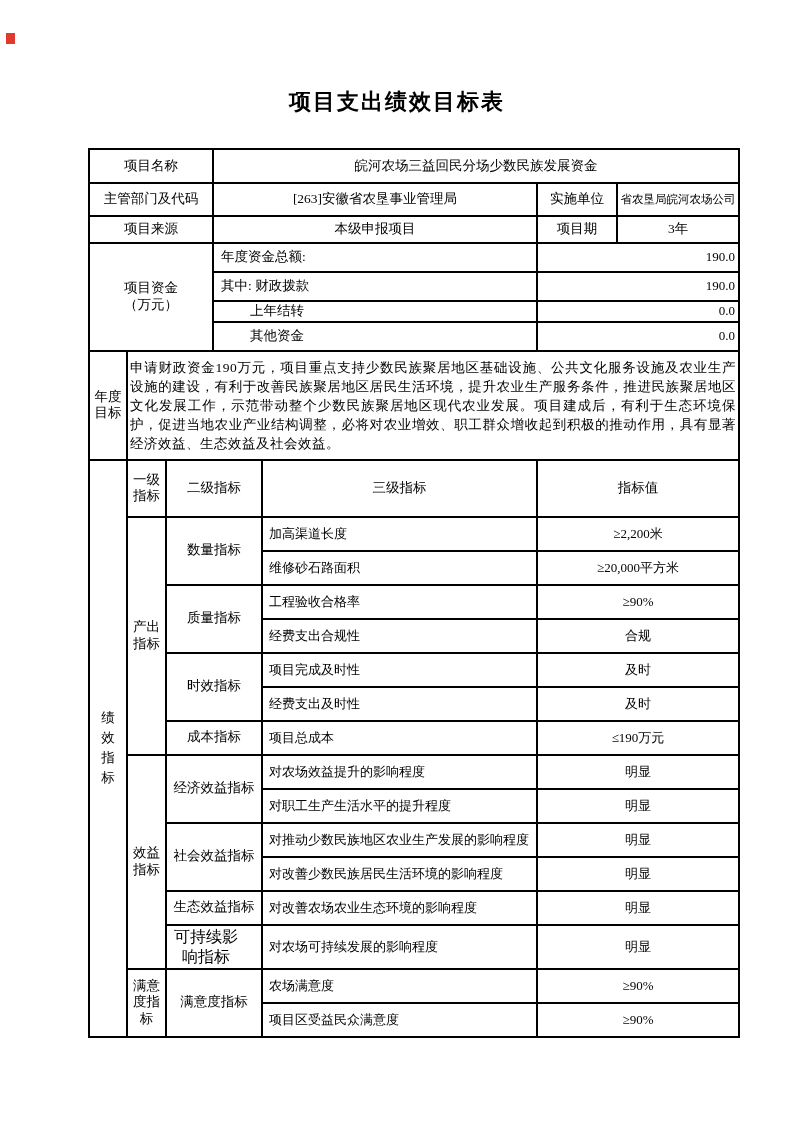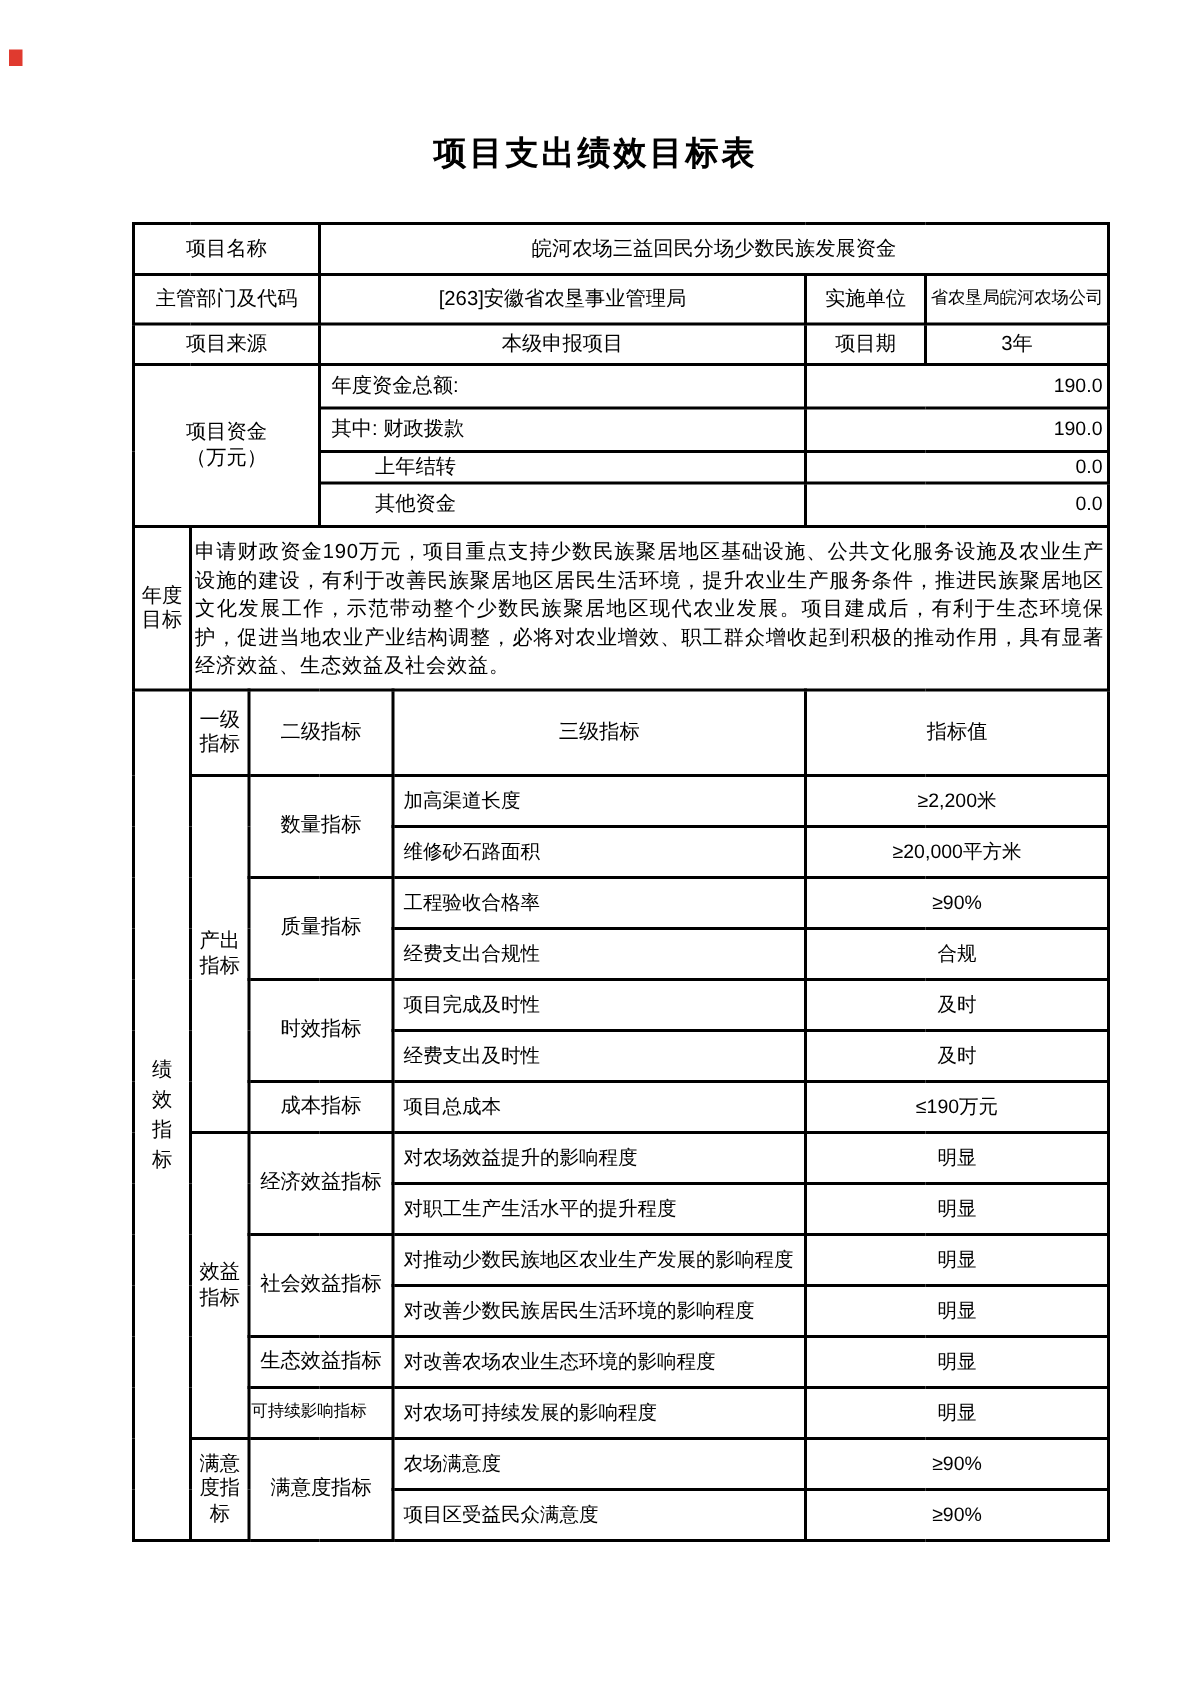--- a/index.html
+++ b/index.html
@@ -3,21 +3,21 @@
 <meta charset="utf-8">
 <style>
   * { margin: 0; padding: 0; box-sizing: border-box; }
   html, body { background: #ffffff; }
   .page {
     position: relative;
     width: 794px;
     height: 1122px;
     background: #ffffff;
     color: #000000;
-    font-family: Liberation Sans, sans-serif;
+    font-family: Liberation Serif, serif;
     overflow: hidden;
   }
   .corner-marker {
     position: absolute;
     left: 6px; top: 33px;
     width: 9px; height: 11px;
     background: #e03a2f;
   }
   .doc-title {
     position: absolute;
@@ -58,21 +58,21 @@
     text-align: justify;
     font-size: 13.5px;
     letter-spacing: 0.5px;
     line-height: 19px;
     padding: 6px 2px;
     vertical-align: middle;
   }
   td.l3cell { text-align: left; padding-left: 6px; font-size: 13px; }
   td.valcell { font-size: 13px; }
   td.fit-sm  { font-size: 11.5px; }
-  td.fit-sm2 { font-size: 11px; padding-left: 0; padding-right: 16px; }
+  td.fit-sm2 { font-size: 16px; padding-left: 0; padding-right: 16px; }
 </style>
 </head>
 <body>
 
 <div class="page">
 
   <div class="corner-marker"></div>
 
   <div class="doc-title">项目支出绩效目标表</div>
 

